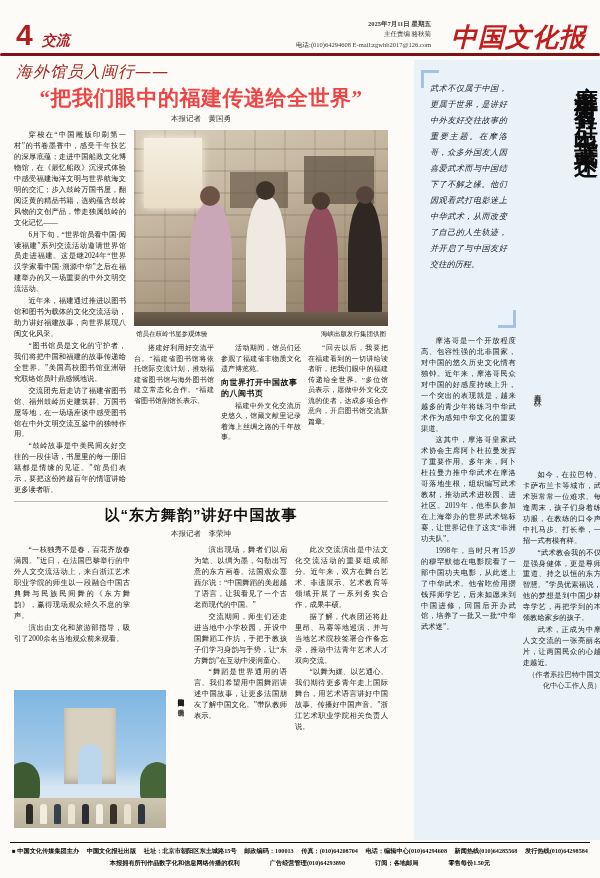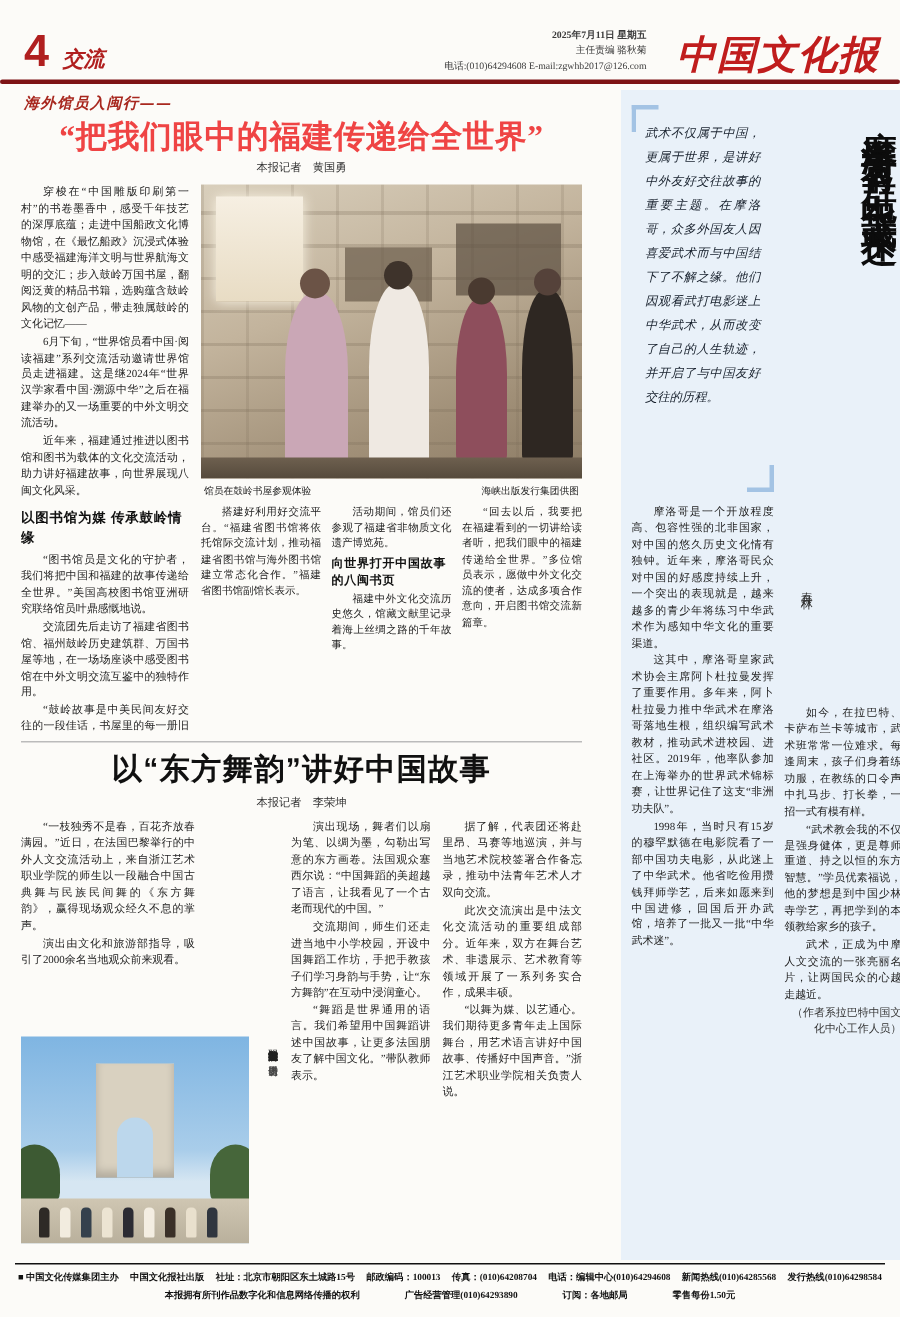--- a/index.html
+++ b/index.html
@@ -18,21 +18,21 @@
   .hdr-right { display:flex; align-items:flex-end; gap:20px; }
   .meta { text-align:right; font-size:6.5px; line-height:1.6; color:#3a3a3a; }
   .meta .d1 { font-weight:bold; }
   .masthead { color:#c01d1d; font-size:26px; font-weight:bold; font-style:italic;
               font-family:"DejaVu Serif",serif; letter-spacing:1px; line-height:1; }
   .toprule { position:absolute; top:53px; left:0; width:600px; height:3px; background:#7d1315; border-radius:2px; }
 
   
   .leftcol { position:absolute; top:60px; left:14px; width:374px; }
 
-  .a1-kicker { color:#a8281f; font-size:10px; font-weight:bold; font-style:italic;
+  .a1-kicker { color:#a8281f; font-size:16px; font-weight:normal; font-style:italic;
                font-family:"DejaVu Serif",serif; margin:2px 0 3px 2px; letter-spacing:1px; }
   .a1-headline { color:#ef4444; font-size:21px; font-weight:bold; text-align:center;
                  letter-spacing:.5px; line-height:1.15; font-family:"Liberation Serif",serif; }
   .byline { text-align:center; font-size:7.5px; color:#333; margin:4px 0 6px; }
 
   .a1-body { display:flex; gap:8px; }
   .a1-col1 { width:112px; height:364px; overflow:hidden; }
   .a1-right { width:254px; }
 
   .para { font-size:7.3px; line-height:1.5; text-align:justify; text-indent:2em; margin-bottom:1px; }
@@ -63,21 +63,21 @@
   .caption1 { display:flex; justify-content:space-between; font-size:6.5px; color:#222;
               padding:4px 2px 3px; }
   .a1-minis { display:flex; gap:7px; height:142px; overflow:hidden; margin-top:1px; }
   .mini { width:80px; overflow:hidden; }
   .mini .para { font-size:7px; }
   .mini .subhead { font-size:8px; margin:2px 0 2px; }
 
   .divider { border-top:1px solid #bbb; margin:7px 0 4px; }
 
   
-  .a2-headline { font-size:20px; font-weight:bold; color:#101010; text-align:center;
+  .a2-headline { font-size:15px; font-weight:bold; color:#101010; text-align:center;
                  letter-spacing:1px; font-family:"Liberation Sans",sans-serif; }
   .a2-body { display:flex; gap:8px; height:288px; overflow:hidden; }
   .a2-left { width:172px; display:flex; flex-direction:column; }
   .a2-col1 { width:116px; height:142px; overflow:hidden; }
   .photo2-row { display:flex; margin-top:3px; }
   .photo2 { position:relative; width:152px; height:138px; overflow:hidden;
             background:linear-gradient(#7fb5e2 0%,#a9cdea 55%,#d6e6f2 70%); }
   .arch { position:absolute; left:50px; top:18px; width:52px; height:76px; background:#d9d1c0;
           box-shadow:inset 0 -4px 6px rgba(0,0,0,.18); }
   .arch::before { content:""; position:absolute; left:14px; bottom:0; width:24px; height:40px;
@@ -151,21 +151,20 @@
       <div class="a1-headline">“把我们眼中的福建传递给全世界”</div>
       <div class="byline">本报记者　黄国勇</div>
 
       <div class="a1-body">
         <div class="a1-col1">
           <div>
               <p class="para">穿梭在“中国雕版印刷第一村”的书卷墨香中，感受千年技艺的深厚底蕴；走进中国船政文化博物馆，在《最忆船政》沉浸式体验中感受福建海洋文明与世界航海文明的交汇；步入鼓岭万国书屋，翻阅泛黄的精品书籍，选购蕴含鼓岭风物的文创产品，带走独属鼓岭的文化记忆——</p>
               <p class="para">6月下旬，“世界馆员看中国·阅读福建”系列交流活动邀请世界馆员走进福建。这是继2024年“世界汉学家看中国·溯源中华”之后在福建举办的又一场重要的中外文明交流活动。</p>
               <p class="para">近年来，福建通过推进以图书馆和图书为载体的文化交流活动，助力讲好福建故事，向世界展现八闽文化风采。</p>
             </div>
-          <div class="subhead">以图书馆为媒 传承鼓岭情缘</div>
           <div>
               <p class="para">“图书馆员是文化的守护者，我们将把中国和福建的故事传递给全世界。”美国高校图书馆亚洲研究联络馆员叶鼎感慨地说。</p>
               <p class="para">交流团先后走访了福建省图书馆、福州鼓岭历史建筑群、万国书屋等地，在一场场座谈中感受图书馆在中外文明交流互鉴中的独特作用。</p>
               <p class="para">“鼓岭故事是中美民间友好交往的一段佳话，书屋里的每一册旧籍都是情缘的见证。”馆员们表示，要把这份跨越百年的情谊讲给更多读者听。</p>
             </div>
 
         </div>
 
         <div class="a1-right">
           <div class="photo1">
@@ -236,22 +235,22 @@
             </div>
           </div>
         </div>
         <div class="a2-cols">
           <div class="a2-colN">
               <p class="para">演出现场，舞者们以扇为笔、以绸为墨，勾勒出写意的东方画卷。法国观众塞西尔说：“中国舞蹈的美超越了语言，让我看见了一个古老而现代的中国。”</p>
               <p class="para">交流期间，师生们还走进当地中小学校园，开设中国舞蹈工作坊，手把手教孩子们学习身韵与手势，让“东方舞韵”在互动中浸润童心。</p>
               <p class="para">“舞蹈是世界通用的语言。我们希望用中国舞蹈讲述中国故事，让更多法国朋友了解中国文化。”带队教师表示。</p>
             </div>
           <div class="a2-colN">
+              <p class="para">此次交流演出是中法文化交流活动的重要组成部分。近年来，双方在舞台艺术、非遗展示、艺术教育等领域开展了一系列务实合作，成果丰硕。</p>
               <p class="para">据了解，代表团还将赴里昂、马赛等地巡演，并与当地艺术院校签署合作备忘录，推动中法青年艺术人才双向交流。</p>
-              <p class="para">此次交流演出是中法文化交流活动的重要组成部分。近年来，双方在舞台艺术、非遗展示、艺术教育等领域开展了一系列务实合作，成果丰硕。</p>
               <p class="para">“以舞为媒、以艺通心。我们期待更多青年走上国际舞台，用艺术语言讲好中国故事、传播好中国声音。”浙江艺术职业学院相关负责人说。</p>
             </div>
         </div>
       </div>
     </div>
   </div>
 
   <div class="panel">
     <div class="panel-inner">
       <div class="p-left">

